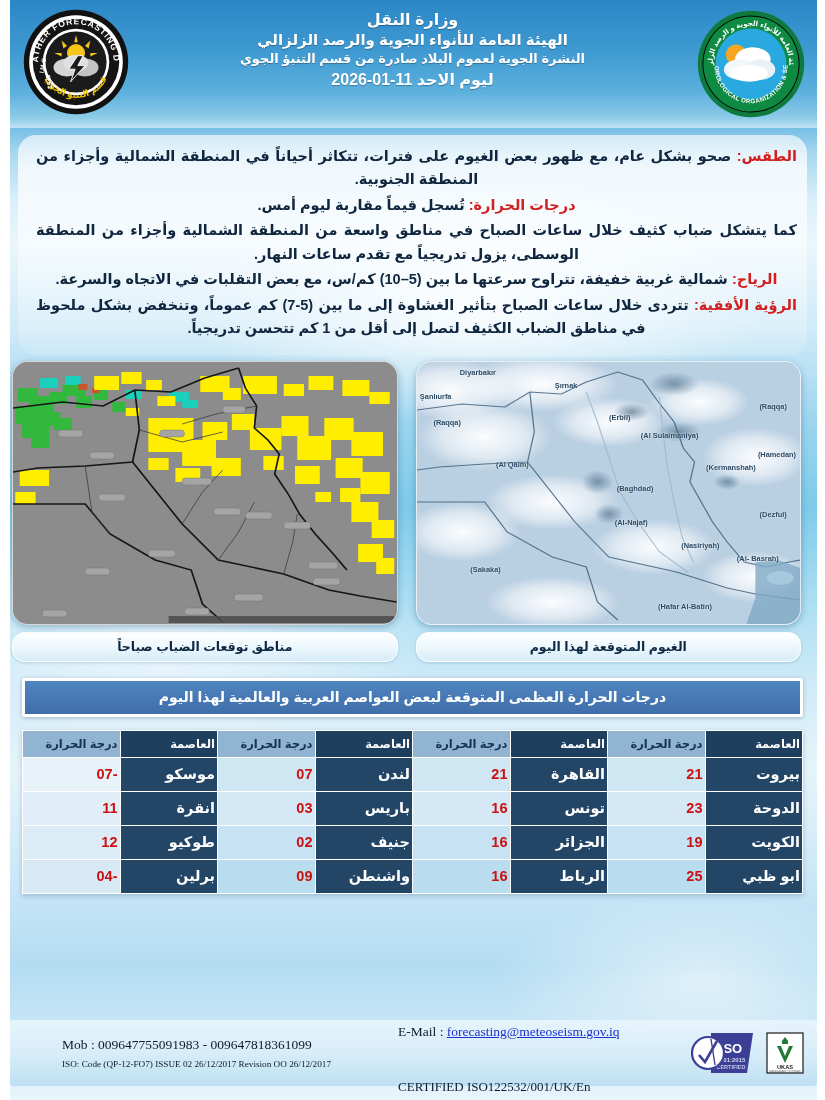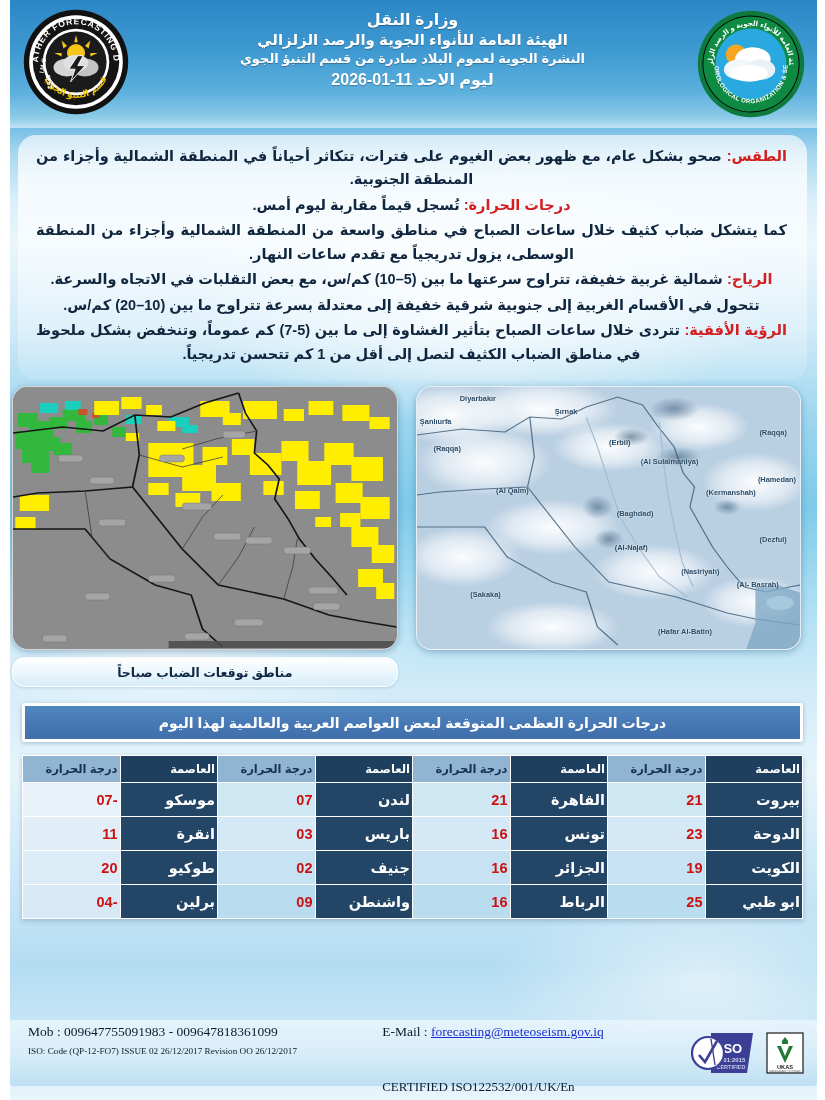--- a/index.html
+++ b/index.html
@@ -59,21 +59,21 @@
 
   
   .logo{position:absolute;top:8px;}
   .logo-left{left:22px;width:108px;height:108px;}
   .logo-right{right:18px;width:112px;height:112px;}
 
   
   .body-panel{
     position:relative;
     margin:7px 8px 0 8px;
-    padding:10px 20px 12px 18px;
+    padding:10px 10px 12px 18px;
     border-radius:18px;
     background:linear-gradient(180deg,
         rgba(255,255,255,.62) 0%,
         rgba(255,255,255,.80) 18%,
         rgba(255,255,255,.55) 48%,
         rgba(255,255,255,.30) 80%,
         rgba(255,255,255,.12) 100%);
     text-align:justify;
   }
   .para{
@@ -171,21 +171,21 @@
   .footer{
     position:absolute;left:10px;right:8px;bottom:14px;
     height:66px;
     background:linear-gradient(180deg,rgba(233,245,252,.92) 0%,rgba(214,236,248,.92) 55%,rgba(186,222,242,.92) 100%);
     border-radius:3px;
     display:flex;align-items:stretch;
     direction:ltr;
     padding:4px 12px 4px 18px;
     box-sizing:border-box;
   }
-  .f-left{flex:1.15;display:flex;flex-direction:column;}
+  .f-left{flex:1.15;display:flex;flex-direction:column;justify-content:center;margin-left:34px;}
   .f-mid{flex:1;display:flex;flex-direction:column;justify-content:space-between;padding-left:6px;gap:21px;}
   .f-right{width:120px;display:flex;align-items:center;justify-content:flex-end;gap:8px;}
   .f-mob{font-family:"Liberation Serif","DejaVu Serif",serif;font-size:13.5px;color:#0b1c2e;}
   .f-iso{font-family:"Liberation Serif","DejaVu Serif",serif;font-size:9.2px;color:#0b1c2e;margin-top:6px;}
   .f-mail{font-family:"Liberation Serif","DejaVu Serif",serif;font-size:13.5px;color:#0b1c2e;white-space:nowrap;}
   .f-mail a{color:#1a2fd0;text-decoration:underline;}
   .f-cert{font-family:"Liberation Serif","DejaVu Serif",serif;font-size:13px;color:#0b1c2e;margin-top:18px;white-space:nowrap;}
 </style>
 </head>
 <body>
@@ -259,21 +259,20 @@
     <p class="para">
       <span class="kw">الطقس:</span><span> صحو بشكل عام، مع ظهور بعض الغيوم على فترات، تتكاثر أحياناً في المنطقة الشمالية وأجزاء من المنطقة الجنوبية.</span>
     </p>
     <p class="para">
       <span class="kw">درجات الحرارة:</span><span> تُسجل قيماً مقاربة ليوم أمس.</span>
     </p>
     <p class="para">كما يتشكل ضباب كثيف خلال ساعات الصباح في مناطق واسعة من المنطقة الشمالية وأجزاء من المنطقة الوسطى، يزول تدريجياً مع تقدم ساعات النهار.</p>
     <p class="para">
       <span class="kw">الرياح:</span><span> شمالية غربية خفيفة، تتراوح سرعتها ما بين (5–10) كم/س، مع بعض التقلبات في الاتجاه والسرعة.</span>
     </p>
-    <p class="para">تتحول في الأقسام الغربية إلى جنوبية شرقية خفيفة إلى معتدلة بسرعة تتراوح ما بين (10–20) كم/س.</p>
     <p class="para">
       <span class="kw">الرؤية الأفقية:</span><span> تتردى خلال ساعات الصباح بتأثير الغشاوة إلى ما بين (5-7) كم عموماً، وتنخفض بشكل ملحوظ في مناطق الضباب الكثيف لتصل إلى أقل من 1 كم تتحسن تدريجياً.</span>
     </p>
   </div>
 
   <div class="maps">
 
     <div class="map-col">
       <div class="map-frame map-sat">
         <svg viewBox="0 0 340 262" preserveAspectRatio="none" style="position:absolute;inset:0;width:100%;height:100%;">
@@ -339,20 +338,21 @@
             <div style="position: absolute; direction: ltr; white-space: nowrap; left: 25%; top: 39%; transform: translate(-50%, -50%); font-family: &quot;Liberation Sans&quot;, sans-serif; font-size: 7.4px; font-weight: bold; color: rgb(42, 74, 102); text-shadow: rgba(255, 255, 255, 0.95) 0px 0px 2px; pointer-events: none;">(Al Qaim)</div>
             <div style="position: absolute; direction: ltr; white-space: nowrap; left: 57%; top: 48%; transform: translate(-50%, -50%); font-family: &quot;Liberation Sans&quot;, sans-serif; font-size: 7.4px; font-weight: bold; color: rgb(42, 74, 102); text-shadow: rgba(255, 255, 255, 0.95) 0px 0px 2px; pointer-events: none;">(Baghdad)</div>
             <div style="position: absolute; direction: ltr; white-space: nowrap; left: 56%; top: 61%; transform: translate(-50%, -50%); font-family: &quot;Liberation Sans&quot;, sans-serif; font-size: 7.4px; font-weight: bold; color: rgb(42, 74, 102); text-shadow: rgba(255, 255, 255, 0.95) 0px 0px 2px; pointer-events: none;">(Al-Najaf)</div>
             <div style="position: absolute; direction: ltr; white-space: nowrap; left: 93%; top: 58%; transform: translate(-50%, -50%); font-family: &quot;Liberation Sans&quot;, sans-serif; font-size: 7.4px; font-weight: bold; color: rgb(42, 74, 102); text-shadow: rgba(255, 255, 255, 0.95) 0px 0px 2px; pointer-events: none;">(Dezful)</div>
             <div style="position: absolute; direction: ltr; white-space: nowrap; left: 74%; top: 70%; transform: translate(-50%, -50%); font-family: &quot;Liberation Sans&quot;, sans-serif; font-size: 7.4px; font-weight: bold; color: rgb(42, 74, 102); text-shadow: rgba(255, 255, 255, 0.95) 0px 0px 2px; pointer-events: none;">(Nasiriyah)</div>
             <div style="position: absolute; direction: ltr; white-space: nowrap; left: 89%; top: 75%; transform: translate(-50%, -50%); font-family: &quot;Liberation Sans&quot;, sans-serif; font-size: 7.4px; font-weight: bold; color: rgb(42, 74, 102); text-shadow: rgba(255, 255, 255, 0.95) 0px 0px 2px; pointer-events: none;">(Al- Basrah)</div>
             <div style="position: absolute; direction: ltr; white-space: nowrap; left: 18%; top: 79%; transform: translate(-50%, -50%); font-family: &quot;Liberation Sans&quot;, sans-serif; font-size: 7.4px; font-weight: bold; color: rgb(42, 74, 102); text-shadow: rgba(255, 255, 255, 0.95) 0px 0px 2px; pointer-events: none;">(Sakaka)</div>
             <div style="position: absolute; direction: ltr; white-space: nowrap; left: 70%; top: 93%; transform: translate(-50%, -50%); font-family: &quot;Liberation Sans&quot;, sans-serif; font-size: 7.4px; font-weight: bold; color: rgb(42, 74, 102); text-shadow: rgba(255, 255, 255, 0.95) 0px 0px 2px; pointer-events: none;">(Hafar Al-Batin)</div>
           </div>
       </div>
+      <div class="map-cap">الغيوم المتوقعة لهذا اليوم</div>
     </div>
 
     <div class="map-col">
       <div class="map-frame map-fog">
         <svg viewBox="0 0 340 262" preserveAspectRatio="none" style="position:absolute;inset:0;width:100%;height:100%;">
           <rect width="340" height="262" fill="#8c8c8c"></rect>
 
           <g fill="#2fbb3a" opacity=".95">
             <rect x="4" y="26" width="18" height="14"></rect>
               <rect x="14" y="34" width="22" height="16"></rect>
@@ -497,21 +497,21 @@
         <td class="c-temp col0">11</td>
       </tr>
       <tr>
         <td class="c-city">الكويت</td>
         <td class="c-temp">19</td>
         <td class="c-city">الجزائر</td>
         <td class="c-temp">16</td>
         <td class="c-city">جنيف</td>
         <td class="c-temp">02</td>
         <td class="c-city">طوكيو</td>
-        <td class="c-temp col0">20</td>
+        <td class="c-temp col0">12</td>
       </tr>
       <tr>
         <td class="c-city">ابو ظبي</td>
         <td class="c-temp">25</td>
         <td class="c-city">الرباط</td>
         <td class="c-temp">16</td>
         <td class="c-city">واشنطن</td>
         <td class="c-temp">09</td>
         <td class="c-city">برلين</td>
         <td class="c-temp col0">-04</td>

